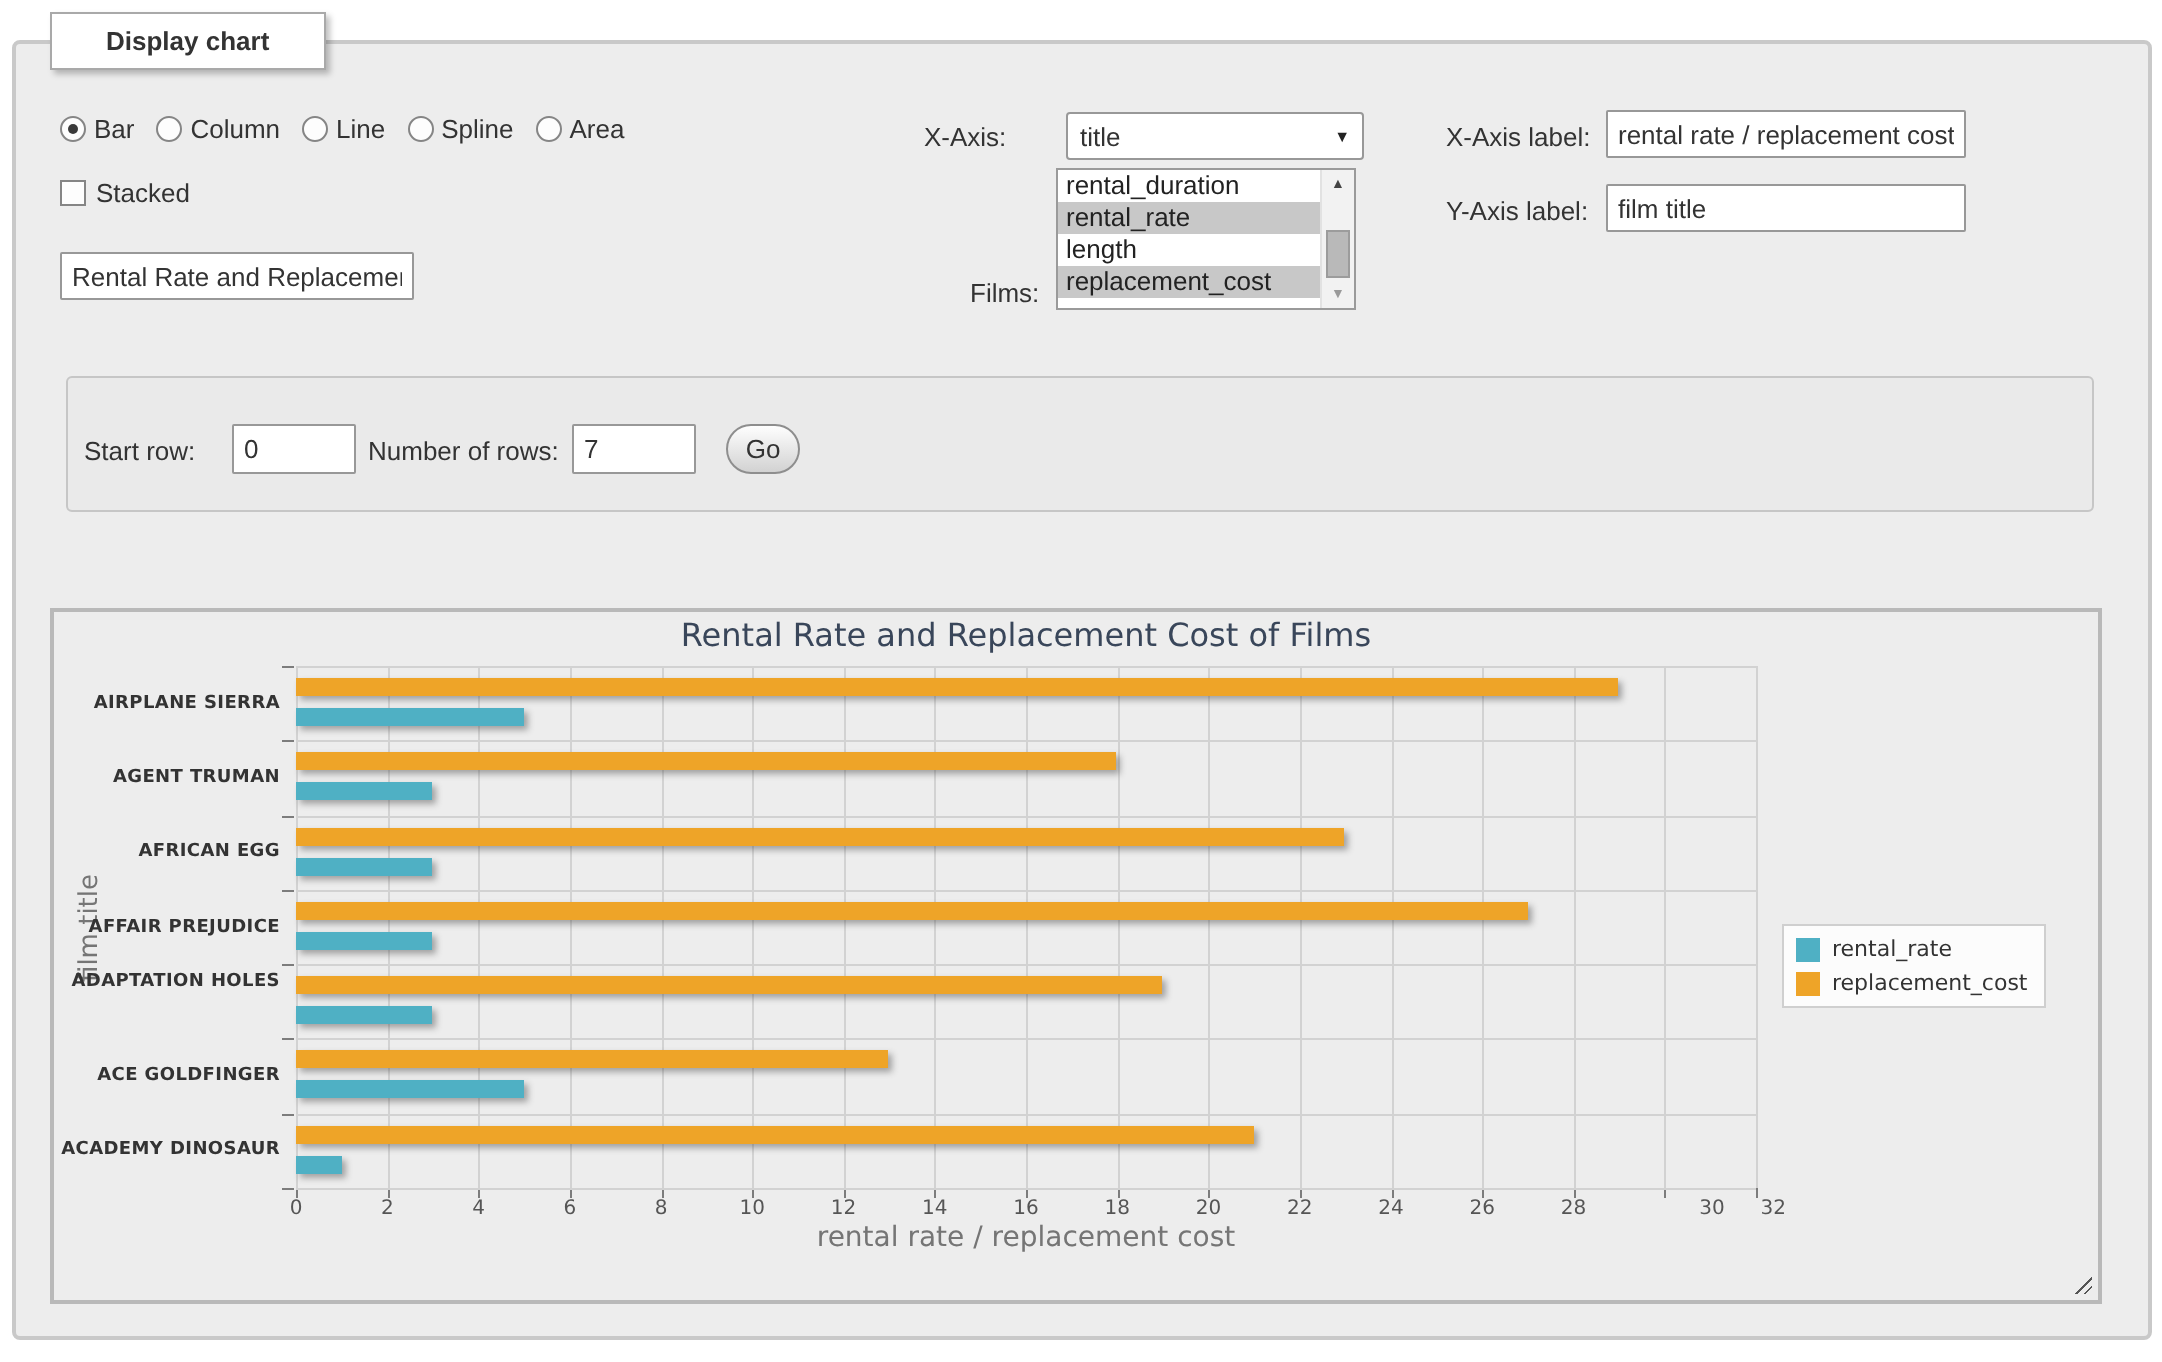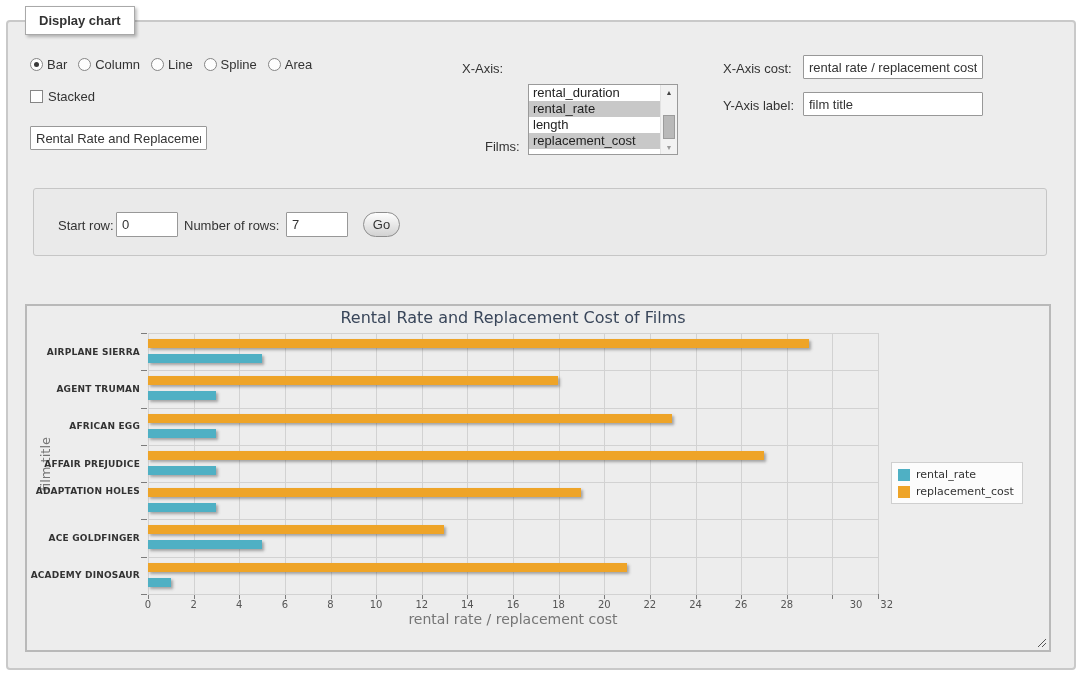--- a/index.html
+++ b/index.html
@@ -2,21 +2,21 @@
 <html><head>
 <meta charset="utf-8">
 <style>
   * { margin:0; padding:0; box-sizing:border-box; }
   html,body { width:1081px; height:681px; background:#fff; font-family:"Liberation Sans", sans-serif; overflow:hidden; }
   .page { position:relative; width:1081px; height:681px; }
 
   
   .fieldset { position:absolute; left:6px; top:20px; width:1070px; height:650px;
     background:#ededed; border:2px solid #c9c9c9; border-radius:4px; }
-  .legend-box { position:absolute; left:25px; top:6px; padding:6px 13px; background:#fff;
+  .legend-box { position:absolute; left:25px; top:6px; padding:6px 27px; background:#fff;
     border:1px solid #a9a9a9; box-shadow:2px 2px 3px rgba(0,0,0,0.25);
     font-size:13px; font-weight:bold; color:#333; z-index:3; }
 
   label, .lbl { font-size:13px; color:#333; }
   .lbl { position:absolute; white-space:nowrap; }
 
   
   .radio-group { position:absolute; left:30px; top:57px; display:flex; align-items:center; gap:11px; }
   .radio-item { display:flex; align-items:center; gap:4px; font-size:13px; color:#333; cursor:default;justify-content:center; }
   .radio { width:13px; height:13px; border:1px solid #858585; border-radius:50%; background:#fdfdfd; position:relative; flex:0 0 auto; }
@@ -120,44 +120,48 @@
     </div>
 
   <div class="stacked-row">
     <span class="checkbox"></span>
     <span class="lbl" style="position:static">Stacked</span>
   </div>
 
   <input type="text" class="title-input" value="Rental Rate and Replacement Cost of Films" style="">
 
   <span class="lbl" style="left:462px; top:61px;">X-Axis:</span>
+  <div class="xaxis-select">
+    <span class="sel-text">title</span>
+    <span class="sel-arrow">▼</span>
+  </div>
 
   <span class="lbl" style="left:485px; top:139px;">Films:</span>
   <div class="series-list">
     <div>
         <div class="series-option">rental_duration</div>
         <div class="series-option selected">rental_rate</div>
         <div class="series-option">length</div>
         <div class="series-option selected">replacement_cost</div>
       </div>
     <div class="list-scrollbar">
       <div class="scroll-btn up">▲</div>
       <div class="scroll-thumb"></div>
       <div class="scroll-btn down">▼</div>
     </div>
   </div>
 
-  <span class="lbl" style="left:723px; top:61px;">X-Axis cost:</span>
+  <span class="lbl" style="left:723px; top:61px;">X-Axis label:</span>
   <input type="text" class="xlabel-input" value="rental rate / replacement cost" style="">
 
   <span class="lbl" style="left:723px; top:98px;">Y-Axis label:</span>
   <input type="text" class="ylabel-input" value="film title" style="">
 
   <div class="rows-panel">
-    <span class="lbl" style="left:24px; top:29px;">Start row:</span>
+    <span class="lbl" style="left:8px; top:29px;">Start row:</span>
     <input type="text" style="left: 82px; top: 23px;" value="0">
     <span class="lbl" style="left:150px; top:29px;">Number of rows:</span>
     <input type="text" style="left: 252px; top: 23px;" value="7">
     <button class="go-button">Go</button>
   </div>
 
   <div class="chart-container">
     <div class="chart-inner">
       <div class="chart-title">Rental Rate and Replacement Cost of Films</div>
       <div class="y-axis-title">film title</div>

